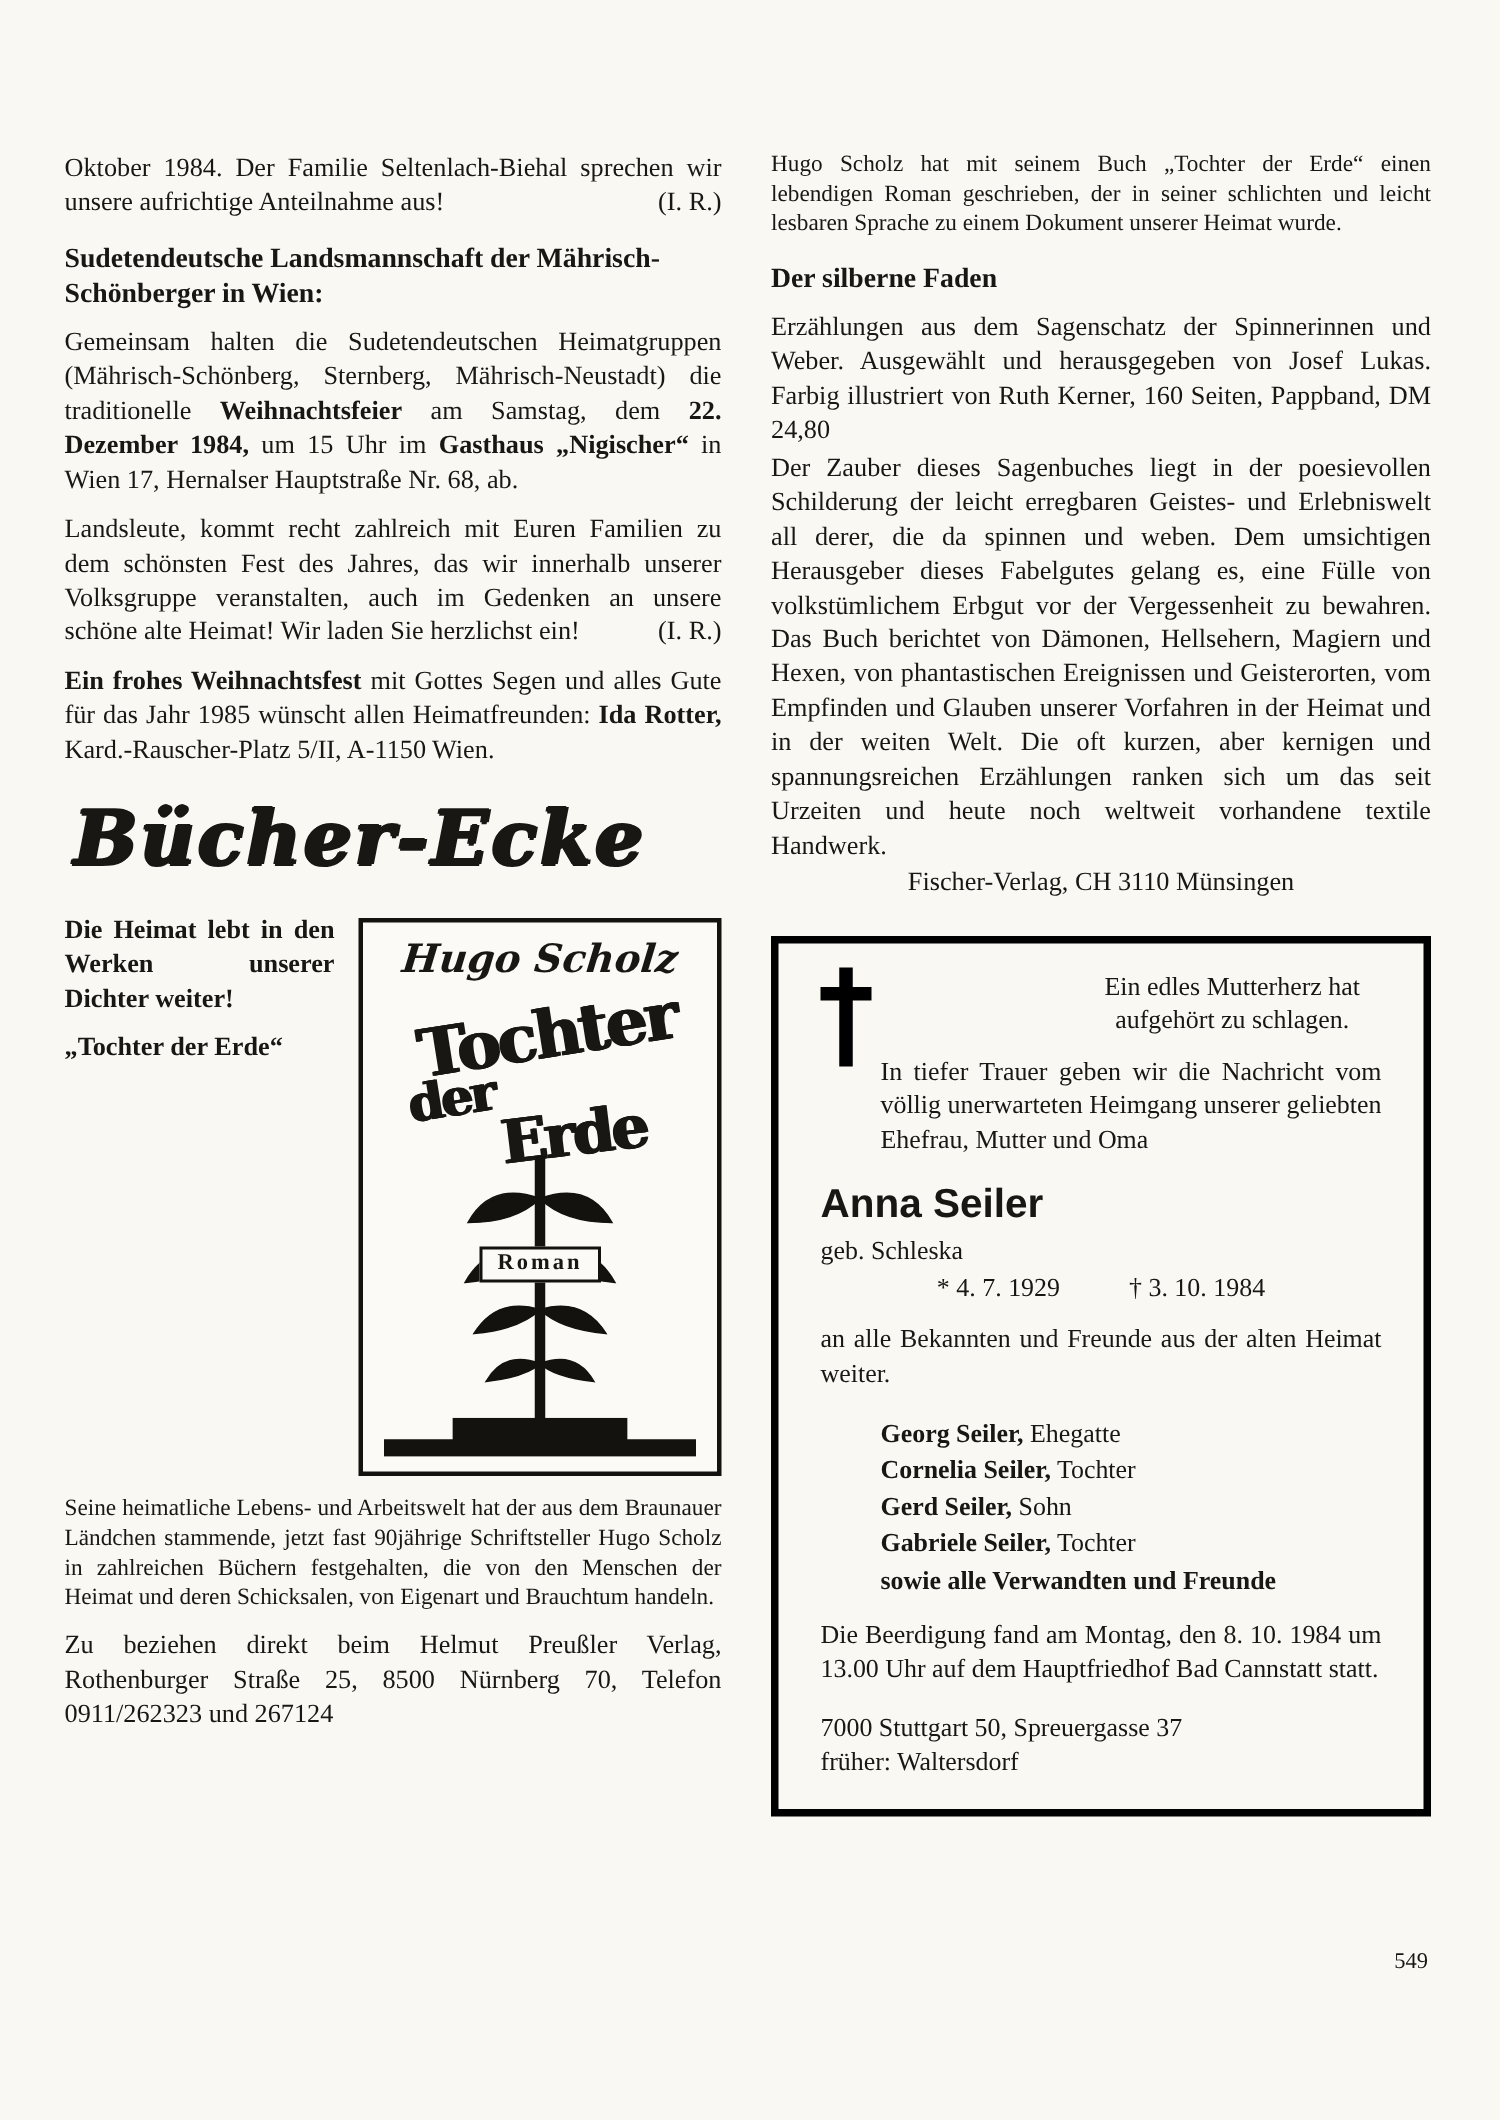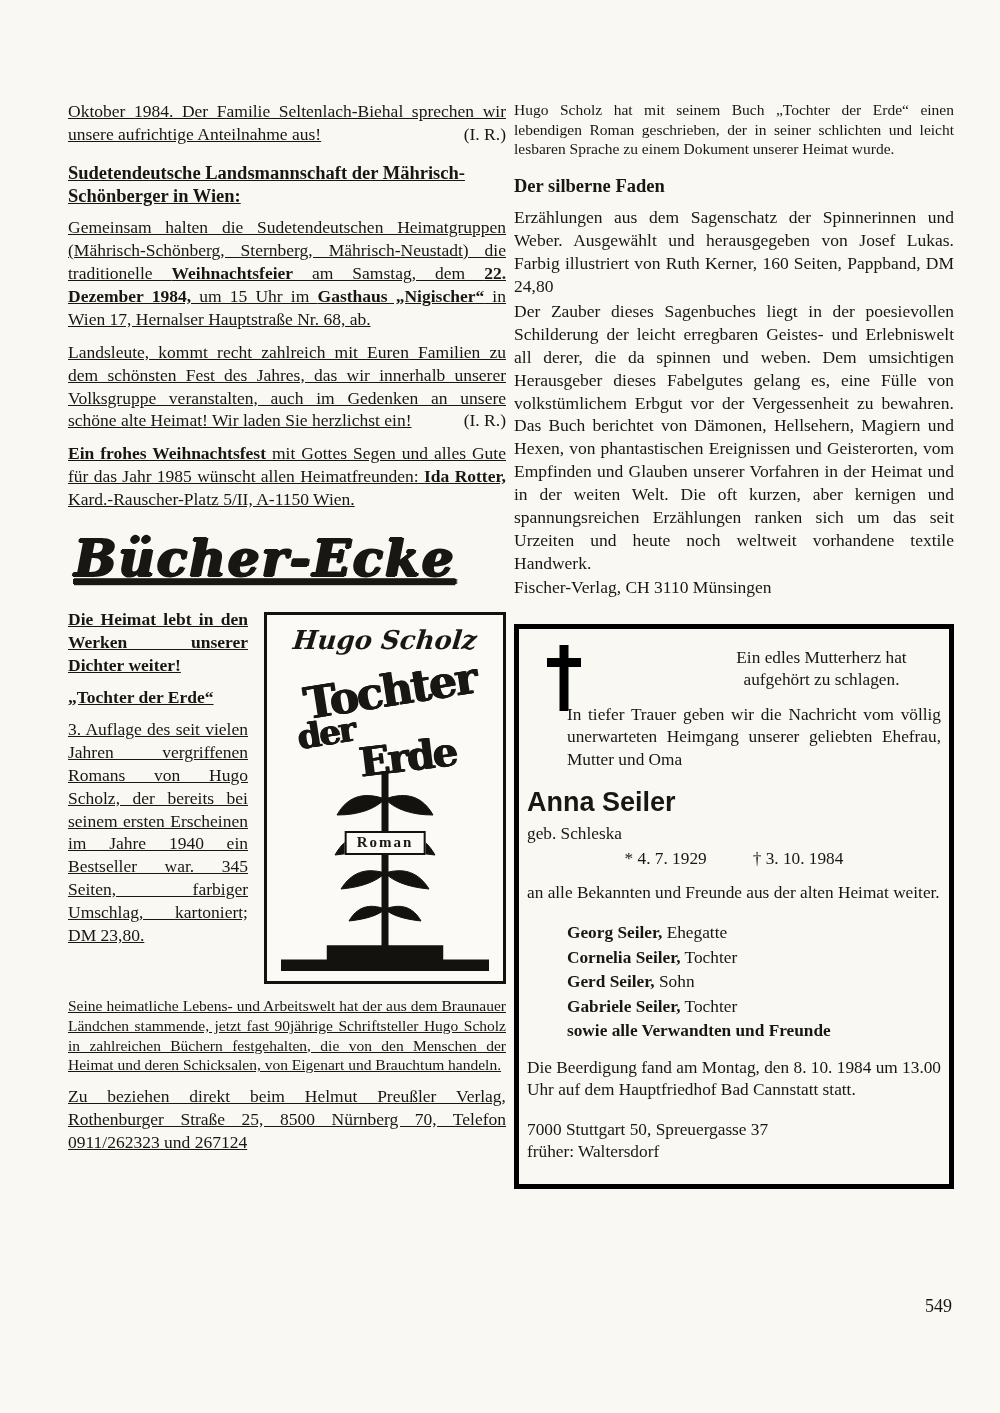--- a/index.html
+++ b/index.html
@@ -6,21 +6,21 @@
   .page {
     position:relative;
     width:1000px; height:1413px;
     margin:0 auto;
     background:#f9f8f3;
     color:#191714;
     font-family:"Liberation Serif","DejaVu Serif",serif;
     overflow:hidden;
   }
   .col { position:absolute; top:100px; }
-  .col-left  { left:68px;  width:438px;text-decoration:underline; }
+  .col-left  { left:43px;  width:438px; }
   .col-right { left:514px; width:440px; }
 
   .bt    { font-size:17.5px; line-height:1.31; text-align:justify; margin:0 0 10px; hyphens:auto; }
   .bt-sm { font-size:15.5px; line-height:1.27; text-align:justify; margin:0 0 10px; hyphens:auto; }
   .rel-p { position:relative; }
   .sig   { position:absolute; right:0; bottom:0; }
 
   h3.sub { font-size:18.5px; font-weight:bold; line-height:1.25; margin:16px 0 8px; text-align:left; }
 
   .buecher {
@@ -56,41 +56,41 @@
     border:2.5px solid #14120f; padding:1px 10px 2px;
     font-weight:bold; font-size:15px; letter-spacing:2px;
     background:#fbfaf6; z-index:2;
   }
   .cover-plant { position:absolute; top:156px; left:0; z-index:1; }
   .cover-base {
     position:absolute; bottom:10px; left:14px; right:14px; height:26px; background:#14120f; z-index:1;
     clip-path:polygon(0 100%,100% 100%,100% 55%,78% 55%,78% 0,22% 0,22% 55%,0 55%);
   }
 
-  .pub-line { font-size:17.5px; margin:2px 0 0; }
+  .pub-line { font-size:17.5px; margin:2px 0 0;text-align:center; }
 
   .obit {
     margin-top:26px; border:5px solid #000; position:relative;
-    padding:18px 8px 20px; font-size:17.3px; line-height:1.3;
+    padding:18px 28px 20px; font-size:17.3px; line-height:1.3;
   }
   .obit-cross { position:absolute; top:16px; left:28px; width:34px; height:66px; }
   .obit-cross::before { content:""; position:absolute; left:50%; transform:translateX(-50%); width:9px; height:100%; background:#000; }
   .obit-cross::after  { content:""; position:absolute; top:13px; left:0; width:100%; height:9px; background:#000; }
   .obit-epigraph { margin-left:175px; text-align:center; }
   .obit-intro { margin:12px 0 0 40px; text-align:justify; hyphens:auto; }
   .obit-name  { text-align:left; margin-top:14px; font-family:"Liberation Sans",sans-serif; font-weight:bold; font-size:27px; }
   .obit-maiden{ text-align:left; margin-top:3px; }
   .obit-dates { display:flex; justify-content:center; gap:46px; margin-top:2px; }
   .obit-outro { margin-top:12px; text-align:justify; }
   .obit-family{ margin:13px 0 0 40px; }
   .obit-family div { margin-bottom:2px; }
   .obit-funeral { margin-top:14px; text-align:justify; }
   .obit-address { margin-top:10px; }
 
-  .page-num { position:absolute; right:48px; bottom:96px; font-size:18px; }
+  .page-num { position:absolute; right:48px; bottom:96px; font-size:15px; }
 </style>
 </head>
 <body>
 
 <div class="page">
 
   <div class="col col-left">
 
     <p class="bt rel-p">
       <span>Oktober 1984. Der Familie Seltenlach-Biehal sprechen wir unsere aufrichtige Anteilnahme aus!</span>
@@ -107,21 +107,20 @@
     </p>
 
     <p class="bt"><strong>Ein frohes Weihnachtsfest</strong><span> mit Gottes Segen und alles Gute für das Jahr 1985 wünscht allen Heimatfreunden: </span><strong>Ida Rotter,</strong><span> Kard.-Rauscher-Platz 5/II, A-1150 Wien.</span></p>
 
     <div class="buecher">Bücher-Ecke</div>
 
     <div class="book-row">
       <div class="book-text">
         <p class="bt lead-bold">Die Heimat lebt in den Werken unserer Dichter weiter!</p>
         <p class="bt lead-bold">„Tochter der Erde“</p>
-        <p class="bt">3. Auflage des seit vielen Jahren vergriffenen Romans von Hugo Scholz, der bereits bei seinem ersten Erscheinen im Jahre 1940 ein Bestseller war. 345 Seiten, farbiger Umschlag, kartoniert; DM 23,80.</p>
       </div>
 
       <div class="cover">
         <div class="cover-author">Hugo Scholz</div>
         <span class="cover-word cover-t1">Tochter</span>
         <span class="cover-word cover-t2">der</span>
         <span class="cover-word cover-t3">Erde</span>
         <svg class="cover-plant" width="236" height="196" viewBox="0 0 236 196">
           <g fill="#14120f" stroke="#14120f" stroke-width="1">
             <rect x="115" y="0" width="6" height="188"></rect>

